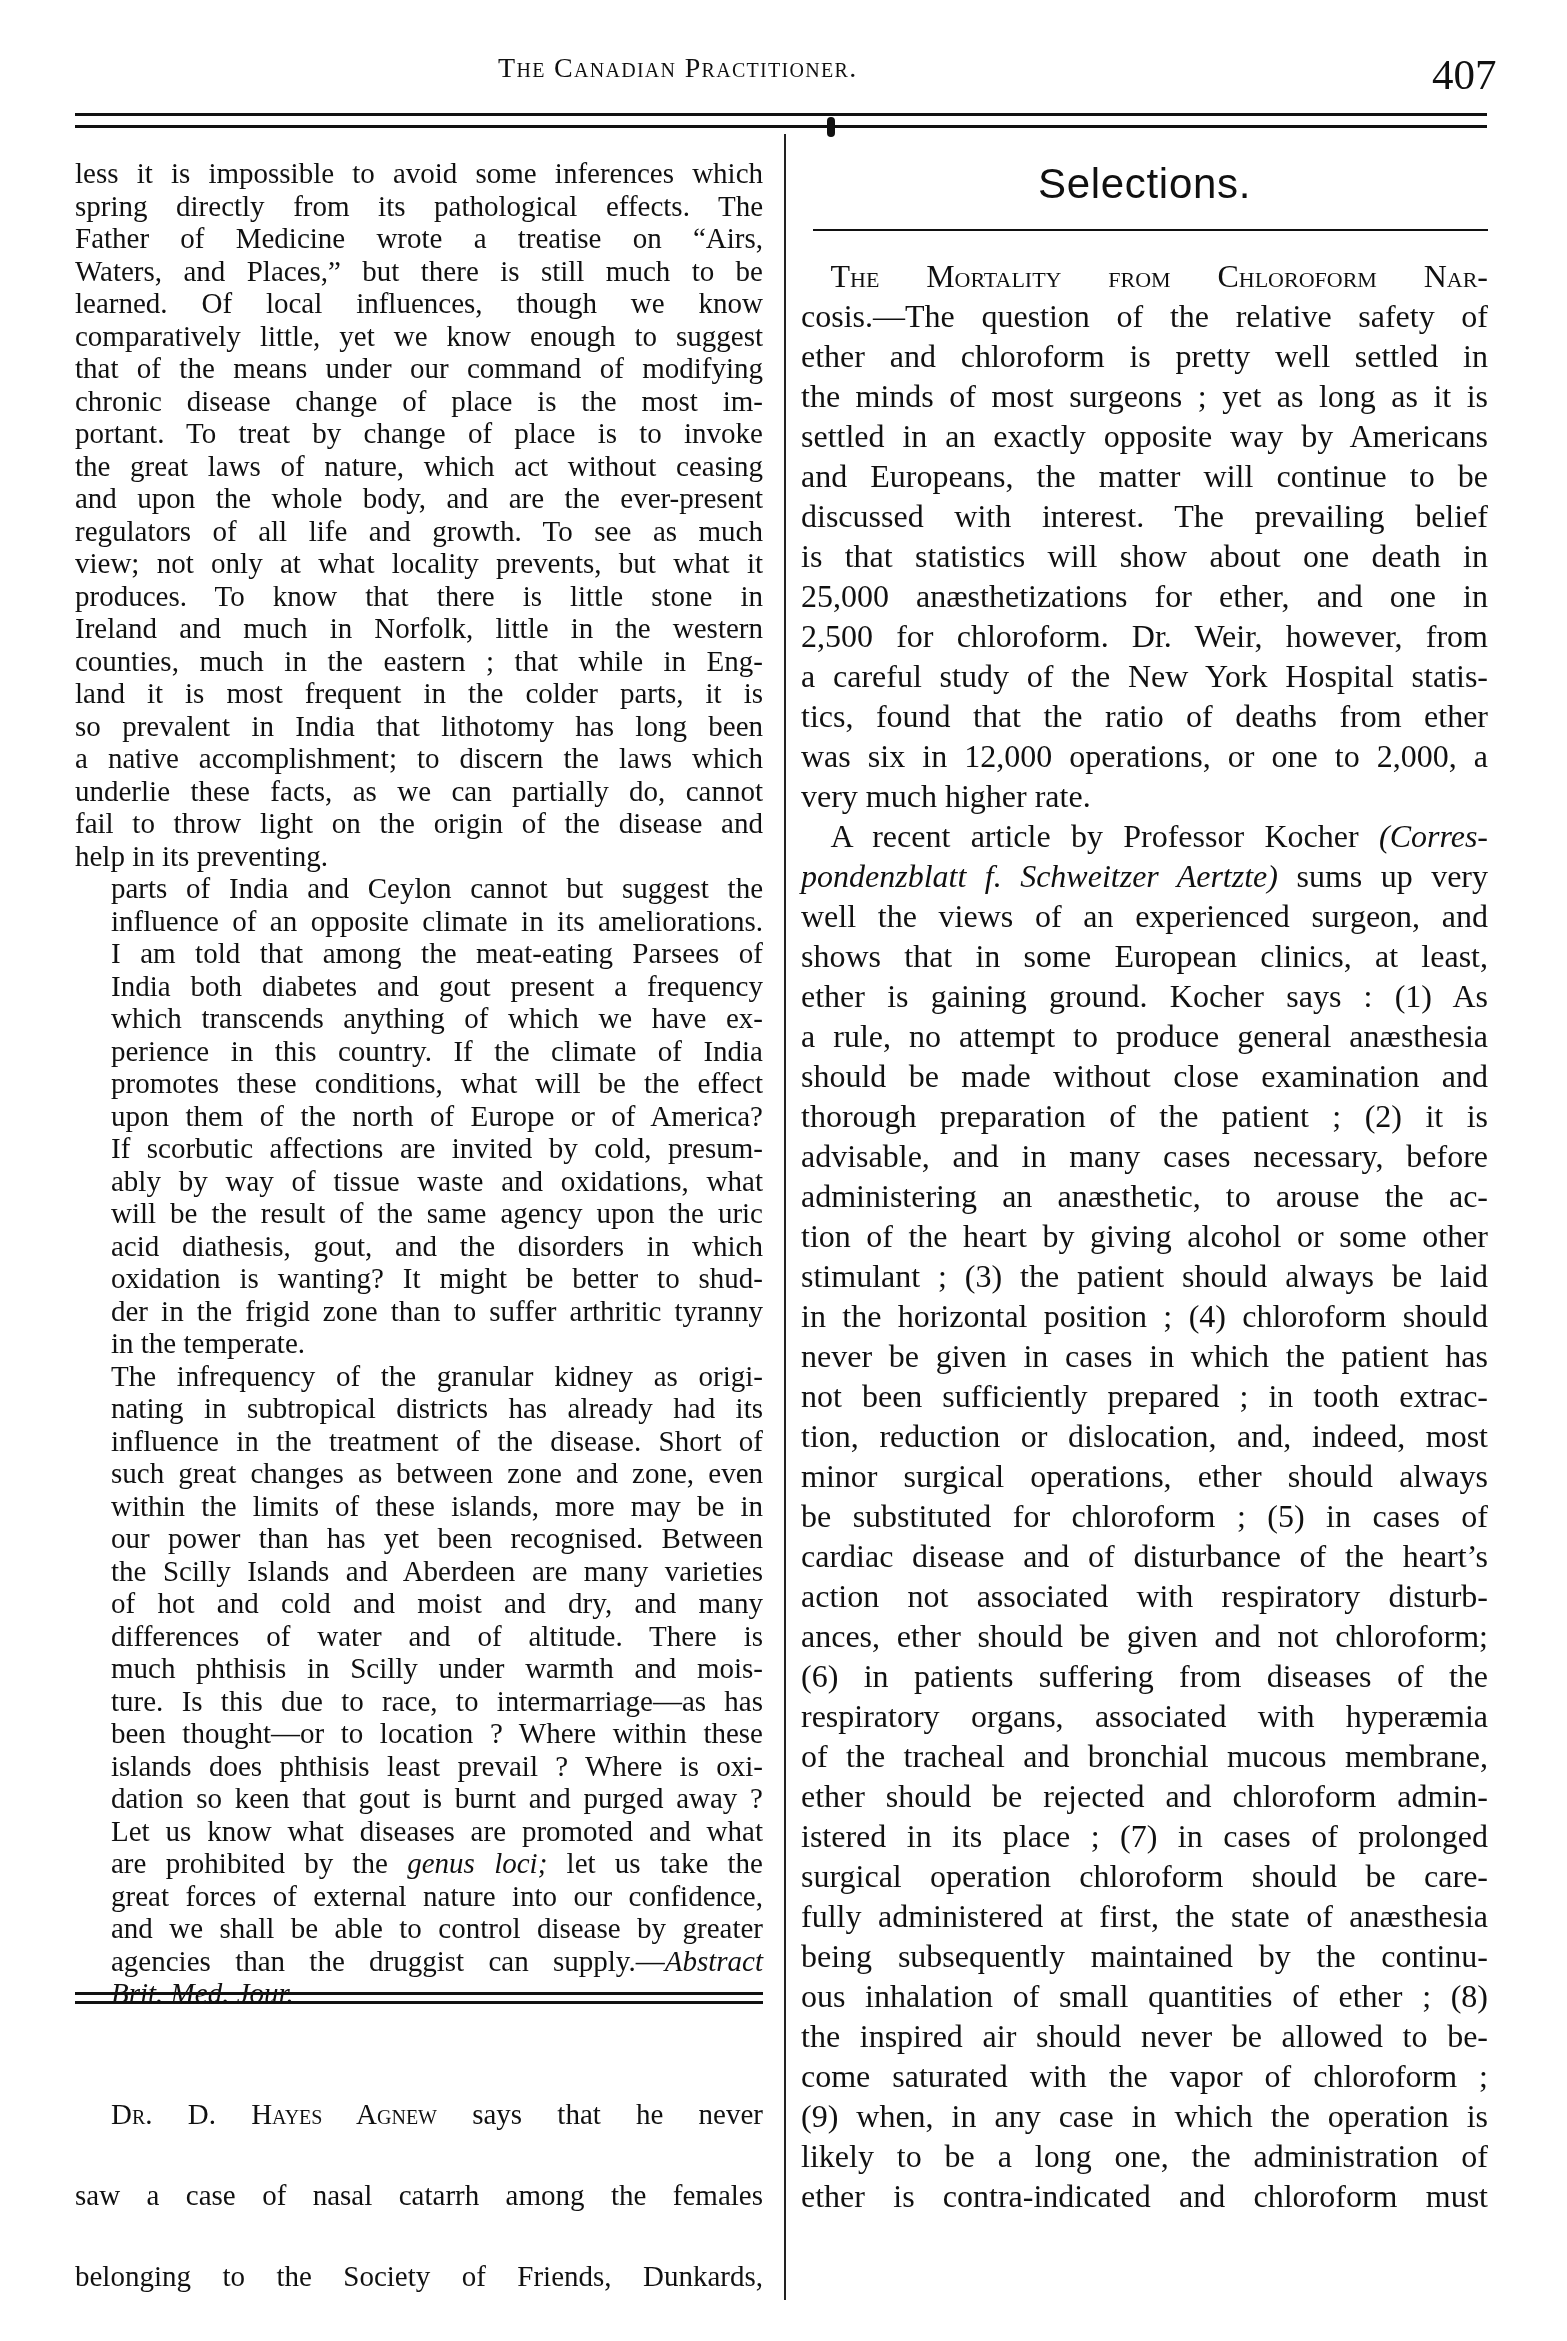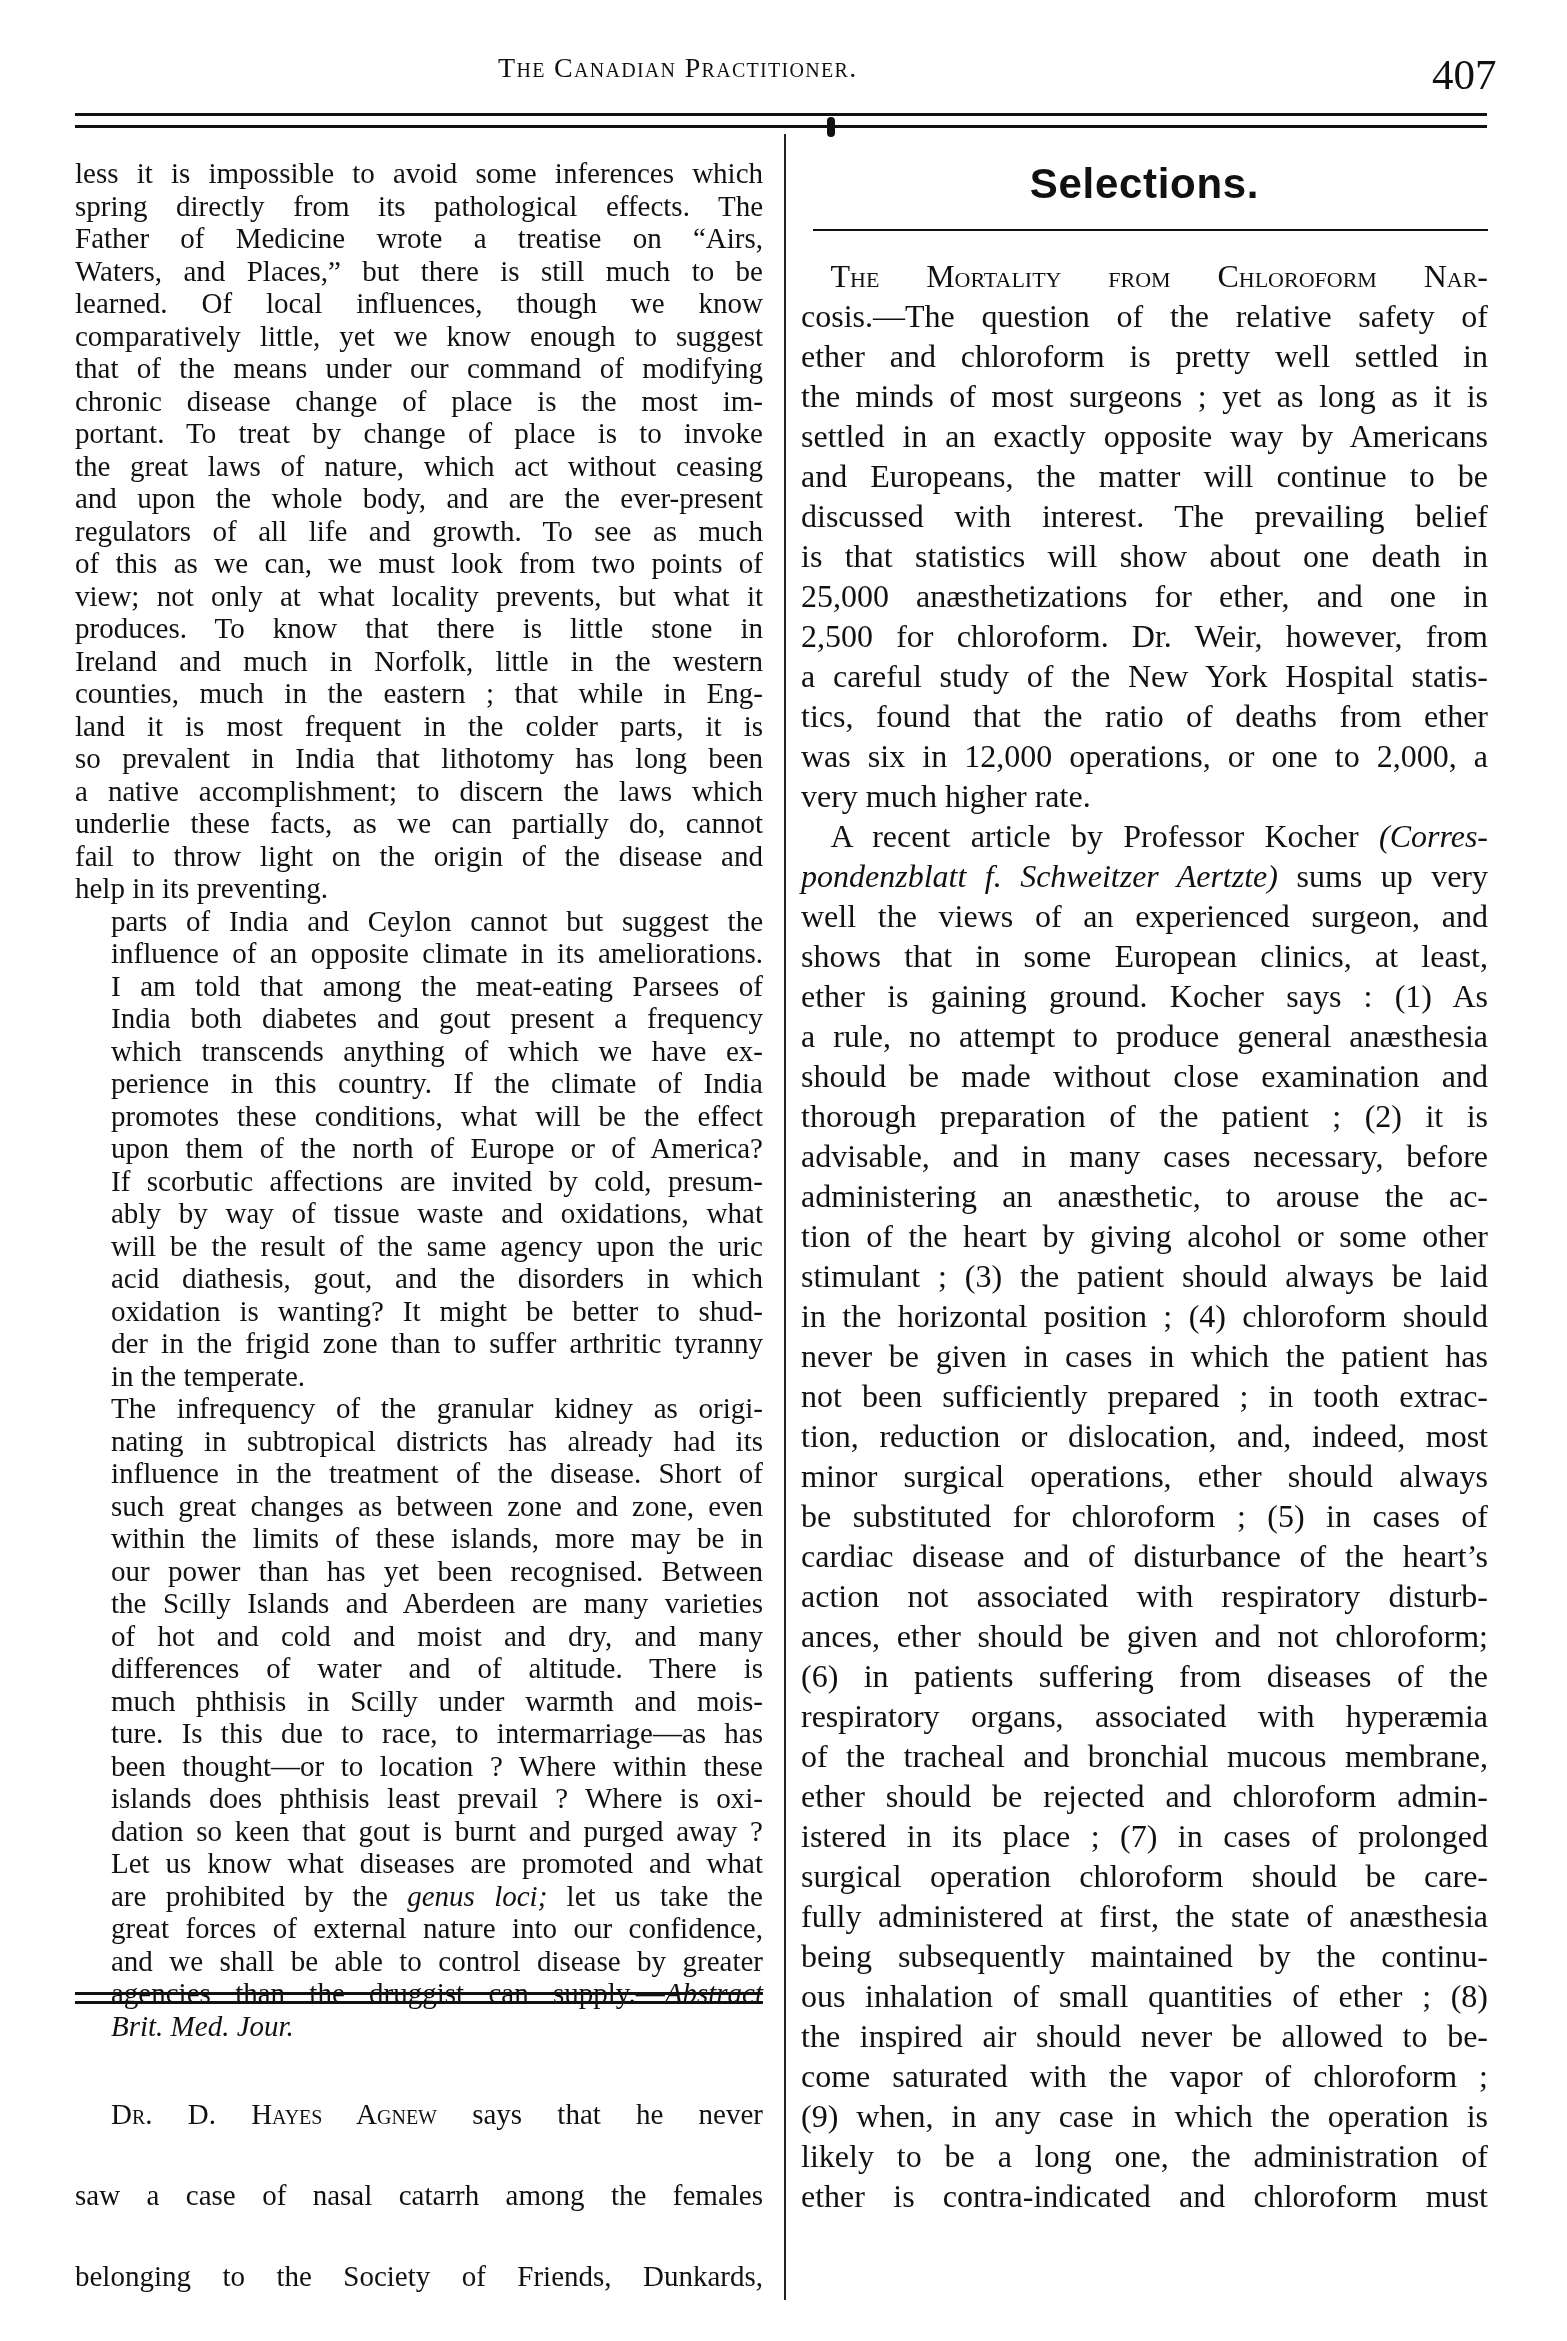--- a/index.html
+++ b/index.html
@@ -15,21 +15,21 @@
   .left-col p.indent { text-indent:36px; }
   .left-col .line { display:block; text-align:justify; text-align-last:justify; white-space:nowrap; }
   .left-col .line.last { text-align-last:left; }
   .src { font-style:italic; }
   .agnew { position:absolute; left:75px; top:2054px; width:688px; font-size:29px; line-height:41px; }
   .agnew .line { display:block; text-align-last:justify; white-space:nowrap;margin-top:40px; }
   .agnew .line.first { padding-left:36px; }
   .agnew .line.last { text-align-last:left; }
   .sc { font-variant:small-caps; }
   .right-col { position:absolute; left:801px; top:144px; width:687px; }
-  .section-title { font-family:"Liberation Sans", "DejaVu Sans", sans-serif; font-weight:bold; font-size:42px; text-align:center; margin-top:16.4px; height:59px; letter-spacing:0.7px; }
+  .section-title { font-family:"Liberation Sans", "DejaVu Sans", sans-serif; font-weight:normal; font-size:42px; text-align:center; margin-top:16.4px; height:59px; letter-spacing:0.7px; }
   .right-body { position:absolute; top:112px; left:0; width:687px; font-size:32px; line-height:40px; }
   .right-body .line { display:block; text-align:justify; text-align-last:justify; white-space:nowrap; }
   .right-body .line.first { padding-left:29.5px; }
   .right-body .line.last { text-align-last:left; }
   em { font-style:italic; }
 </style>
 </head>
 <body>
 
 <div class="running-head">
@@ -48,21 +48,20 @@
       <span class="line">Father of Medicine wrote a treatise on “Airs,</span>
       <span class="line">Waters, and Places,” but there is still much to be</span>
       <span class="line">learned.  Of local influences, though we know</span>
       <span class="line">comparatively little, yet we know enough to suggest</span>
       <span class="line">that of the means under our command of modifying</span>
       <span class="line">chronic disease change of place is the most im-</span>
       <span class="line">portant.  To treat by change of place is to invoke</span>
       <span class="line">the great laws of nature, which act without ceasing</span>
       <span class="line">and upon the whole body, and are the ever-present</span>
       <span class="line">regulators of all life and growth.  To see as much</span>
-      <span class="line">of this as we can, we must look from two points of</span>
       <span class="line">view; not only at what locality prevents, but what it</span>
       <span class="line">produces.  To know that there is little stone in</span>
       <span class="line">Ireland and much in Norfolk, little in the western</span>
       <span class="line">counties, much in the eastern ; that while in Eng-</span>
       <span class="line">land it is most frequent in the colder parts, it is</span>
       <span class="line">so prevalent in India that lithotomy has long been</span>
       <span class="line">a native accomplishment; to discern the laws which</span>
       <span class="line">underlie these facts, as we can partially do, cannot</span>
       <span class="line">fail to throw light on the origin of the disease and</span>
       <span class="line last">help in its preventing.</span>

